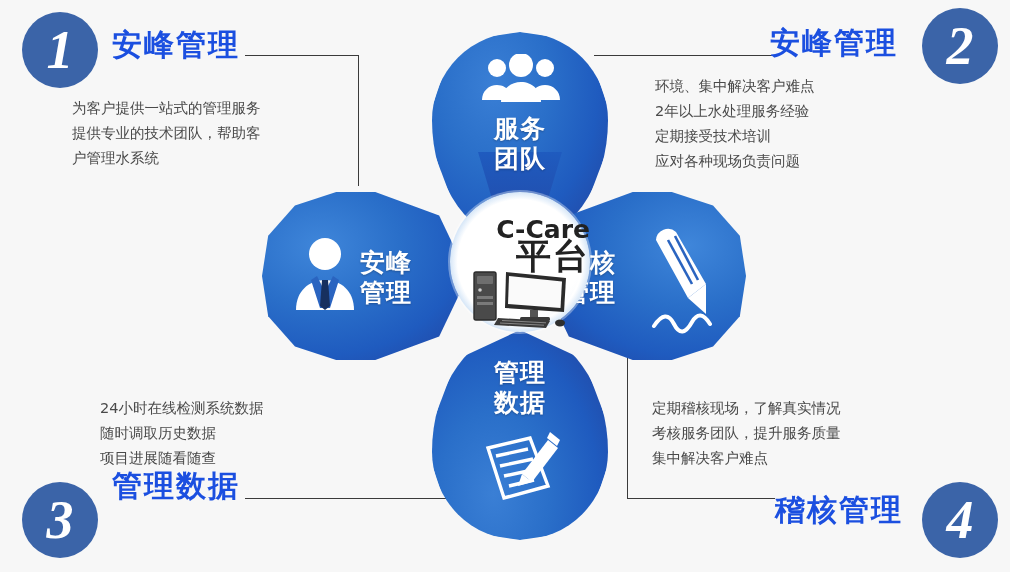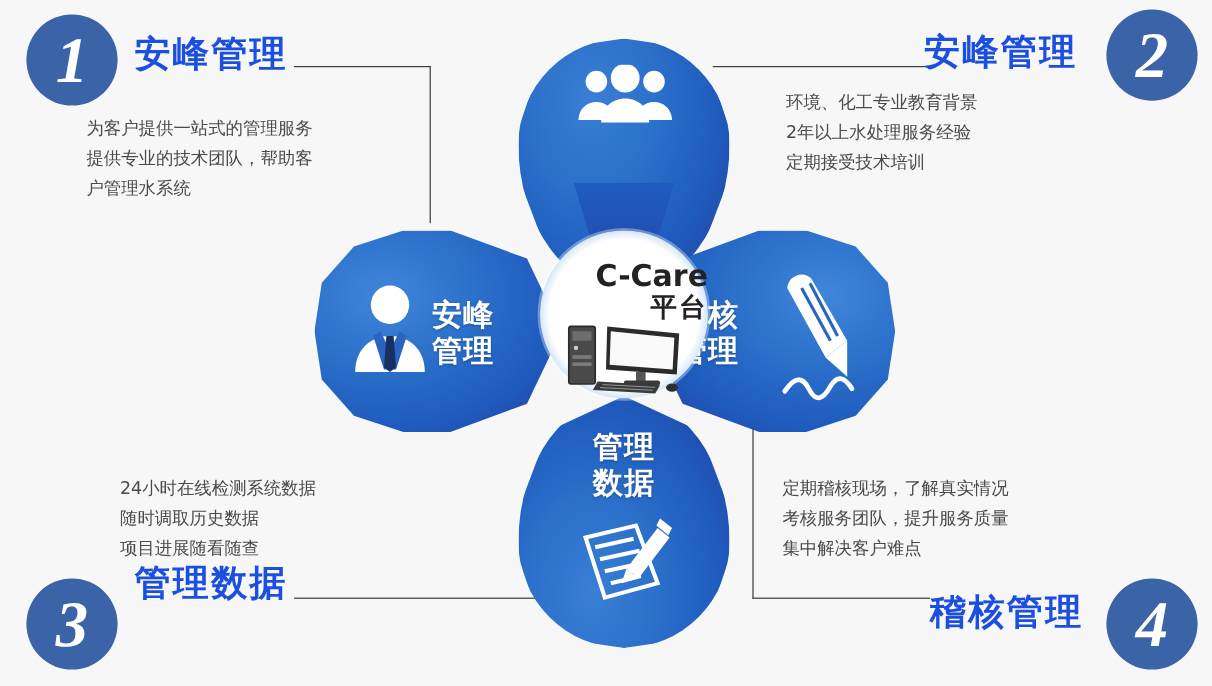--- a/index.html
+++ b/index.html
@@ -145,21 +145,21 @@
     overflow:hidden;
   }
   #hub-title{
     position:absolute;left:450px;top:216px;width:140px;
     text-align:right;z-index:9;
     color:#222;
     font-size:25px;font-weight:700;line-height:27px;
     letter-spacing:0px;
     font-family:"DejaVu Sans","Liberation Sans",sans-serif;
   }
-  #hub-title .cn{font-size:22px;letter-spacing:2px;display:block;padding-left:48px;}
+  #hub-title .cn{font-size:35px;letter-spacing:2px;display:block;padding-left:48px;}
   #hub-pc{position:absolute;left:472px;top:268px;z-index:9;}
 </style>
 </head>
 <body>
 
 <div id="stage">
 
   <div class="line h" id="l1h"></div>
   <div class="line v" id="l1v"></div>
   <div class="line h" id="l2h"></div>
@@ -185,23 +185,24 @@
   <div class="heading" id="h2">安峰管理</div>
   <div class="heading" id="h3">管理数据</div>
   <div class="heading" id="h4">稽核管理</div>
 
   <div class="desc" id="d1">
     <div>为客户提供一站式的管理服务</div>
     <div>提供专业的技术团队，帮助客</div>
     <div>户管理水系统</div>
   </div>
   <div class="desc" id="d2">
-    <div>环境、化工专业教育背景</div>
+    <div>环境、集中解决客户难点</div>
     <div>2年以上水处理服务经验</div>
     <div>定期接受技术培训</div>
+    <div>应对各种现场负责问题</div>
   </div>
   <div class="desc" id="d3">
     <div>24小时在线检测系统数据</div>
     <div>随时调取历史数据</div>
     <div>项目进展随看随查</div>
   </div>
   <div class="desc" id="d4">
     <div>定期稽核现场，了解真实情况</div>
     <div>考核服务团队，提升服务质量</div>
     <div>集中解决客户难点</div>
@@ -210,20 +211,24 @@
   <div class="petal" id="petal-top">
     <span class="glyph" style="left:48px;top:22px;">
       <svg width="82" height="50" viewBox="0 0 82 50">
         <circle cx="17" cy="14" r="9" fill="#fff"></circle>
         <path d="M2 46c0-9 7-15 15-15s15 6 15 15z" fill="#fff"></path>
         <circle cx="65" cy="14" r="9" fill="#fff"></circle>
         <path d="M50 46c0-9 7-15 15-15s15 6 15 15z" fill="#fff"></path>
         <circle cx="41" cy="11" r="12" fill="#fff"></circle>
         <path d="M21 48c0-12 9-20 20-20s20 8 20 20z" fill="#fff"></path>
       </svg>
+    </span>
+    <span class="label" style="left:0;top:82px;width:176px;">
+      <span style="display:block;">服务</span>
+      <span style="display:block;">团队</span>
     </span>
     <div class="tail"></div>
   </div>
 
   <div class="petal" id="petal-bottom">
     <span class="label" style="left:0;top:28px;width:176px;">
       <span style="display:block;">管理</span>
       <span style="display:block;">数据</span>
     </span>
     <span class="glyph" style="left:46px;top:96px;">

